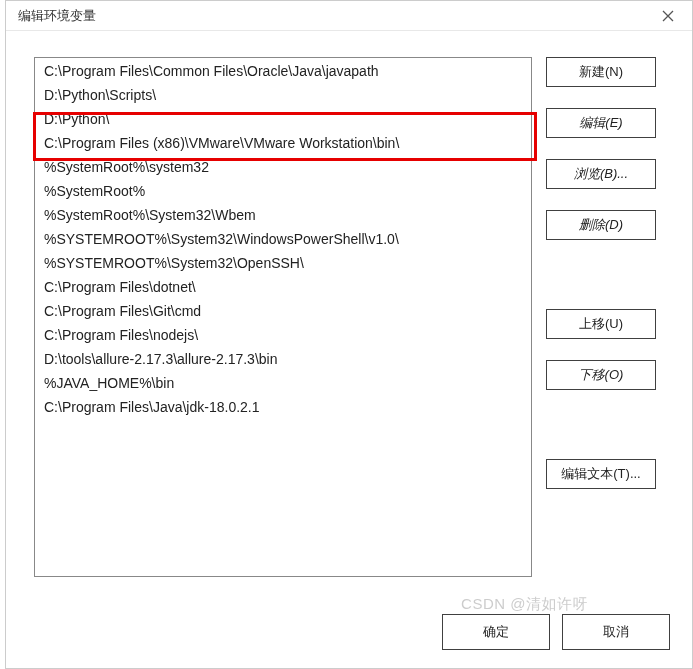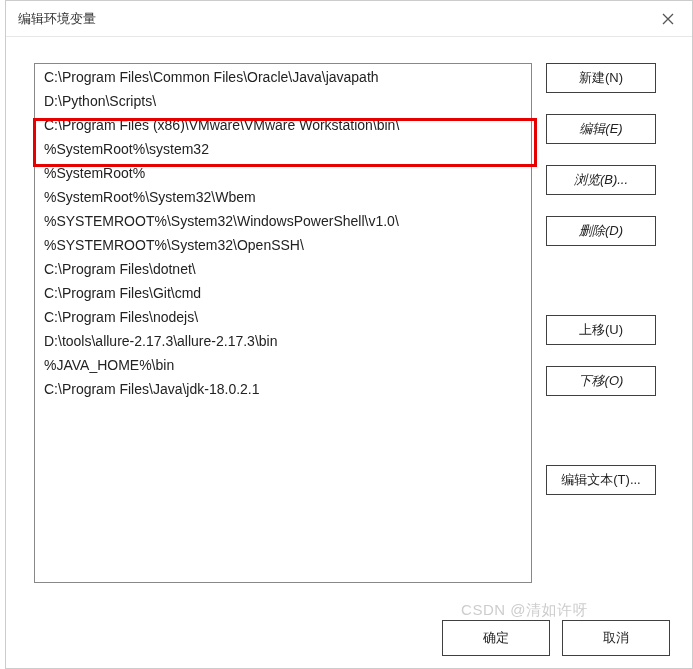--- a/index.html
+++ b/index.html
@@ -18,21 +18,21 @@
       top: 0;
       width: 688px;
       height: 669px;
       background: #fff;
       border: 1px solid #ccc;
     }
     .titlebar {
       display: flex;
       align-items: center;
       justify-content: space-between;
-      height: 36px;
+      height: 30px;
       padding: 0 8px 0 12px;
       border-bottom: 1px solid #e8e8e8;
     }
     .titlebar .title {
       color: #333;
       font-size: 13px;
     }
     .close-icon {
       width: 32px;
       height: 24px;
@@ -142,20 +142,21 @@
         </svg>
     </div>
   </div>
 
   <div class="content">
     <div class="main-row">
 
       <div class="listbox">
         <div class="list-item">C:\Program Files\Common Files\Oracle\Java\javapath</div>
         <div class="list-item">D:\Python\Scripts\</div>
+        <div class="list-item">D:\Python\</div>
         <div class="list-item">C:\Program Files (x86)\VMware\VMware Workstation\bin\</div>
         <div class="list-item">%SystemRoot%\system32</div>
         <div class="list-item">%SystemRoot%</div>
         <div class="list-item">%SystemRoot%\System32\Wbem</div>
         <div class="list-item">%SYSTEMROOT%\System32\WindowsPowerShell\v1.0\</div>
         <div class="list-item">%SYSTEMROOT%\System32\OpenSSH\</div>
         <div class="list-item">C:\Program Files\dotnet\</div>
         <div class="list-item">C:\Program Files\Git\cmd</div>
         <div class="list-item">C:\Program Files\nodejs\</div>
         <div class="list-item">D:\tools\allure-2.17.3\allure-2.17.3\bin</div>

